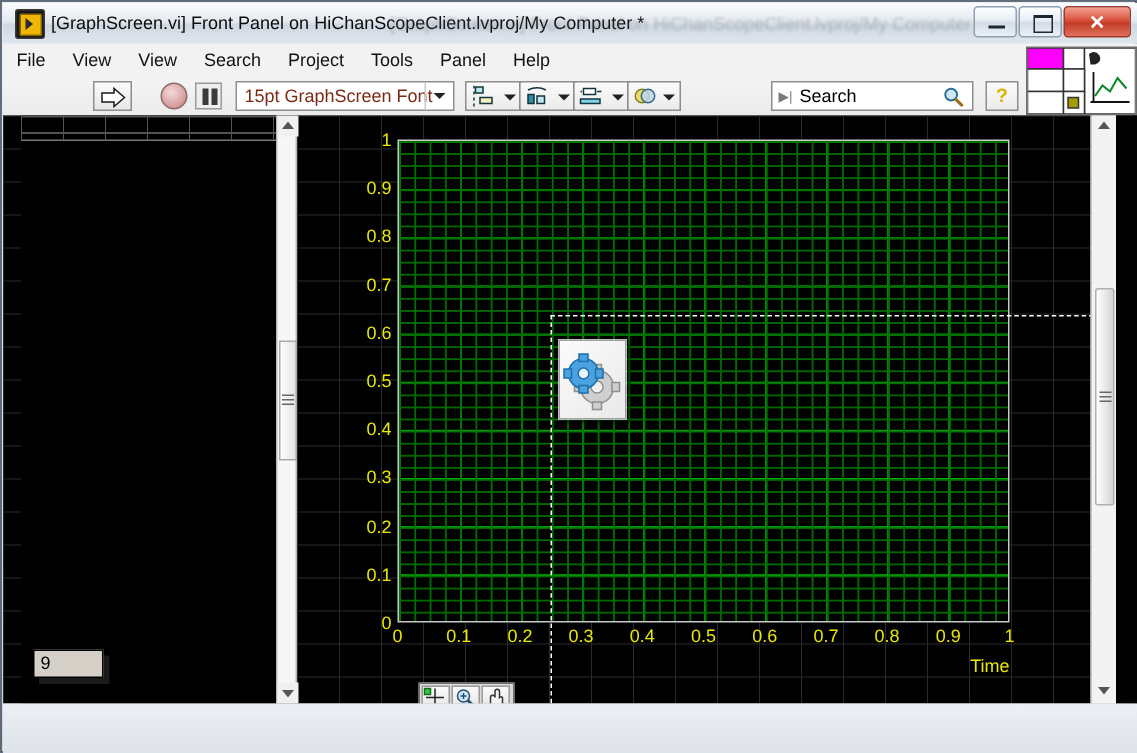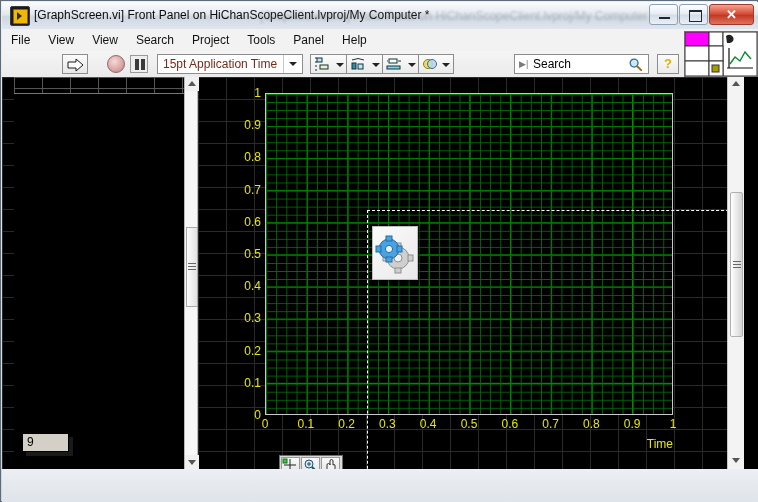--- a/index.html
+++ b/index.html
@@ -286,21 +286,21 @@
       <div class="abort">
         <div class="oct"></div>
       </div>
 
       <div class="pause">
         <i class="a"></i>
           <i class="b"></i>
       </div>
 
       <div class="fontbox">
-        <div class="lbl">15pt Application Time</div>
+        <div class="lbl">15pt GraphScreen Font</div>
         <div class="dv">
           <span class="caret"></span>
         </div>
       </div>
 
       <div class="toolgrp" style="left:308px;width:38px;">
         <svg class="ic" viewBox="0 0 16 15">
           <rect x="3" y="1" width="5" height="4" fill="#bfe6ef" stroke="#13343c"></rect>
           <rect x="6" y="8" width="8" height="4" fill="#f3efc0" stroke="#13343c"></rect>
           <path d="M2 0 V14" stroke="#13343c" stroke-width="1" stroke-dasharray="2,2"></path>

